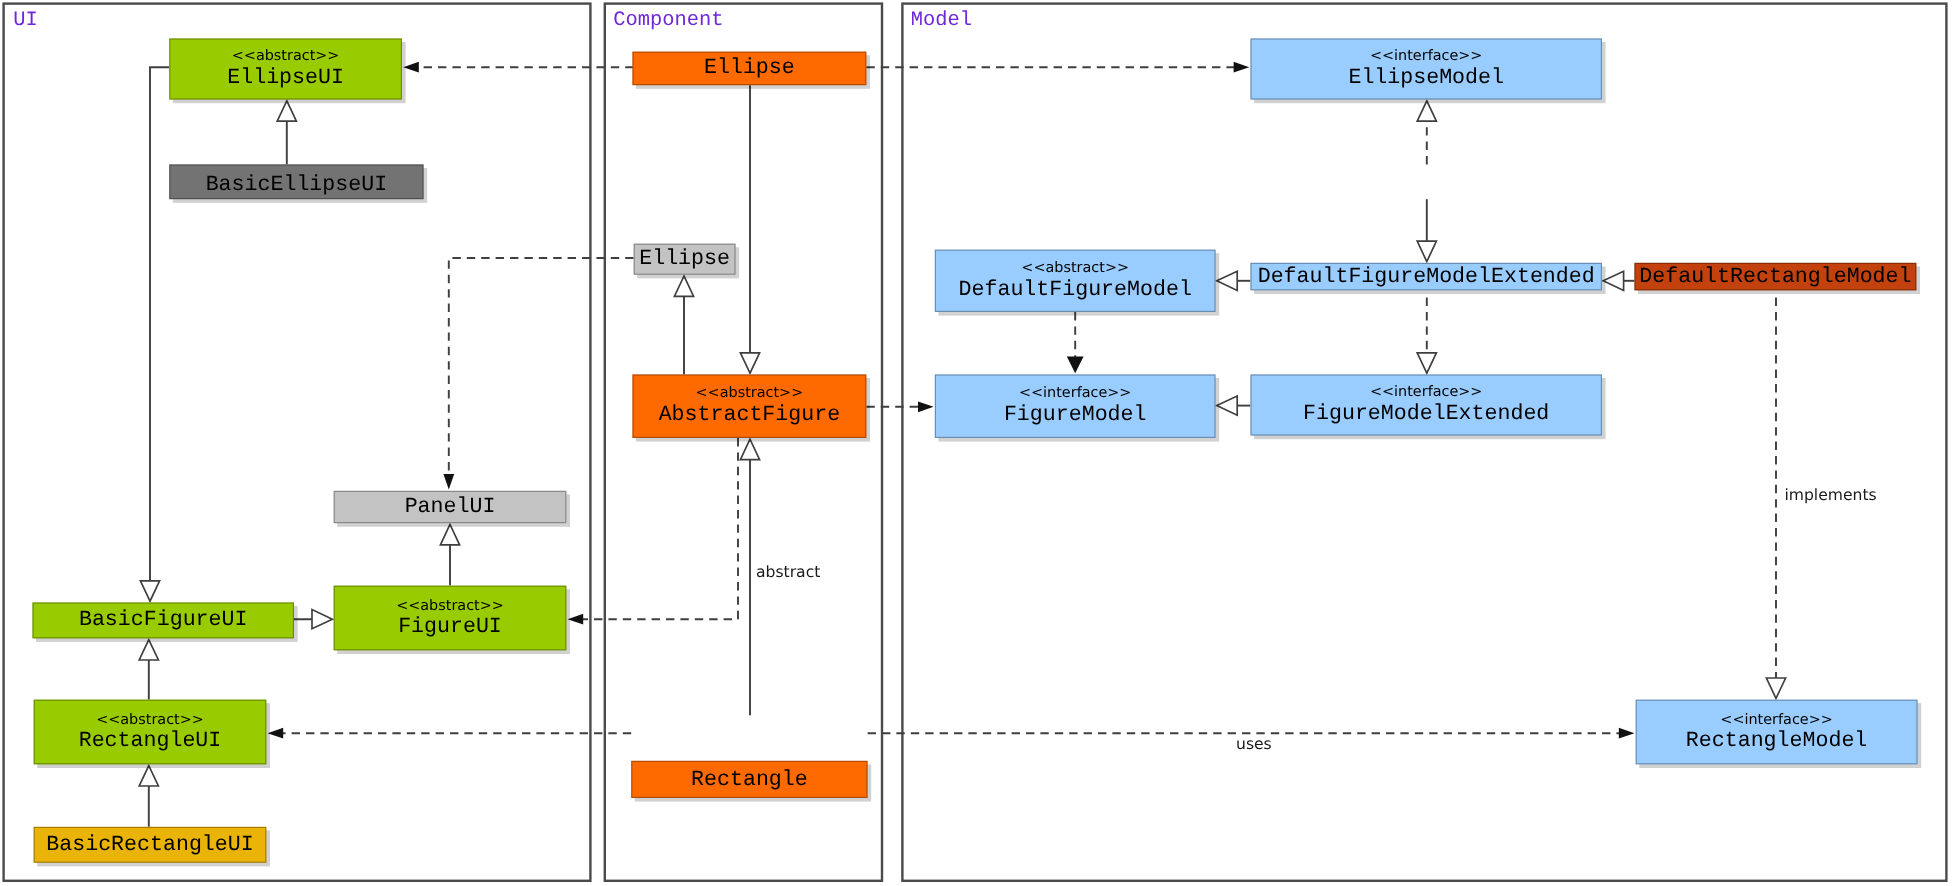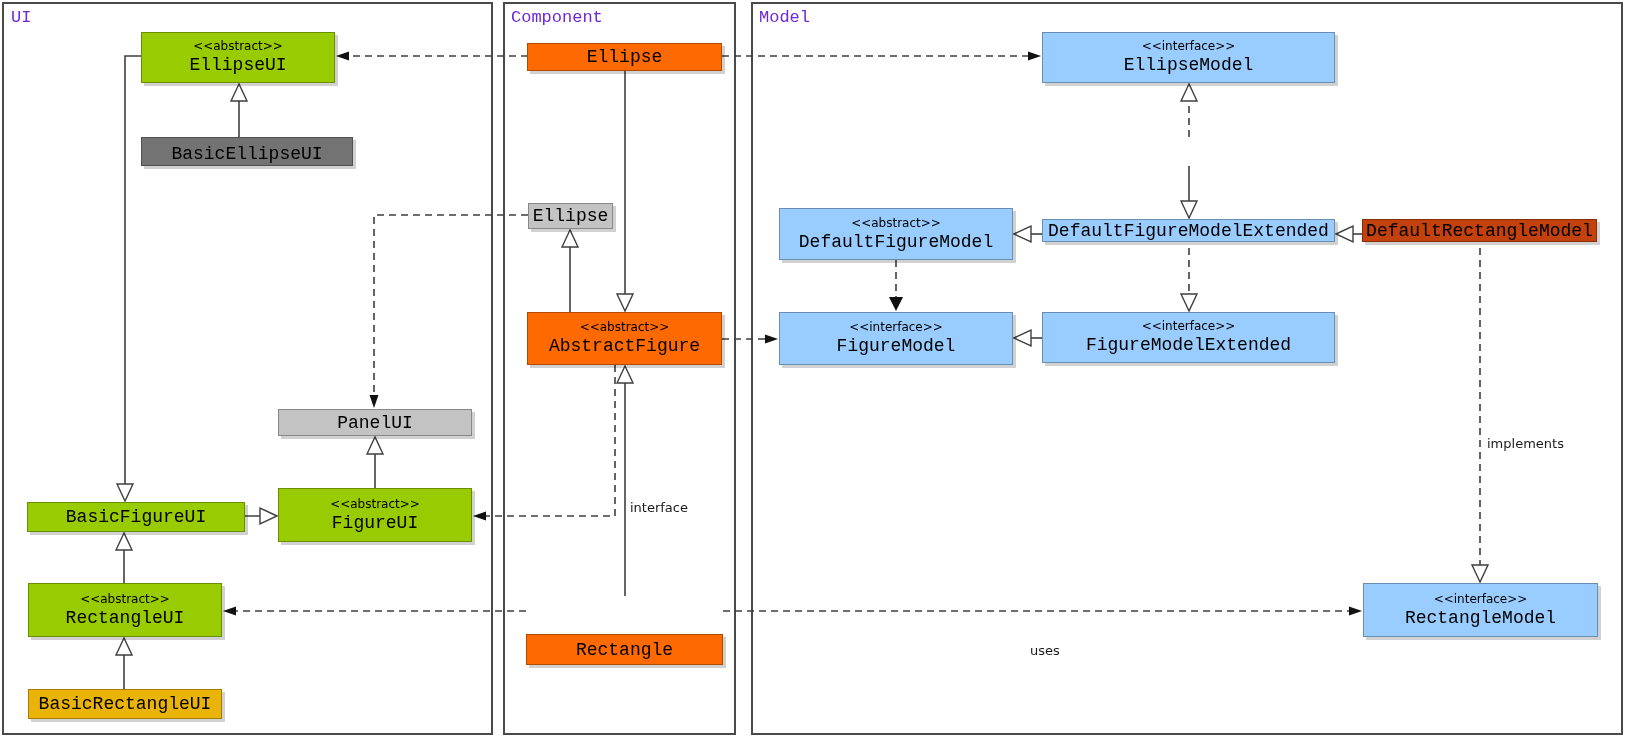--- a/index.html
+++ b/index.html
@@ -5,21 +5,21 @@
   html,body{margin:0;padding:0;background:#ffffff;}
   .canvas{position:relative;width:1627px;height:738px;background:#ffffff;
           font-family:"Liberation Mono",monospace;overflow:hidden;}
   .pkg{position:absolute;border:2px solid #4a4a4a;box-sizing:border-box;background:transparent;}
   .pkg-label{position:absolute;font-size:17px;color:#6d28d9;font-family:"Liberation Mono",monospace;}
   .cls{position:absolute;box-sizing:border-box;border:1px solid rgba(0,0,0,0.30);
        box-shadow:3px 3px 0 rgba(0,0,0,0.18);display:flex;flex-direction:column;
        align-items:center;justify-content:center;color:#000;}
   .cls .st{font-family:"DejaVu Sans",sans-serif;font-size:12px;line-height:15px;text-align:center;}
   .cls .nm{font-family:"Liberation Mono",monospace;font-size:18px;line-height:22px;white-space:nowrap;}
-  .edge-label{position:absolute;font-family:"DejaVu Sans",sans-serif;font-size:13px;color:#1a1a1a;margin-top:30px;}
+  .edge-label{position:absolute;font-family:"DejaVu Sans",sans-serif;font-size:13px;color:#1a1a1a;}
   svg.wires{position:absolute;left:0;top:0;pointer-events:none;}
   .wire{stroke:#3f3f3f;stroke-width:1.6;fill:none;}
   .dashed{stroke-dasharray:7,5;}
   .tri{fill:#ffffff;stroke:#3f3f3f;stroke-width:1.4;}
   .head{fill:#111111;stroke:none;}
 </style>
 </head>
 <body>
 
 <div class="canvas">
@@ -193,17 +193,17 @@
   </div>
   <div class="cls" style="left: 1042px; top: 312px; width: 293px; height: 51px; background-color: rgb(153, 204, 255);">
     <span class="st">&lt;&lt;interface&gt;&gt;</span>
     <span class="nm">FigureModelExtended</span>
   </div>
   <div class="cls" style="left: 1363px; top: 583px; width: 235px; height: 54px; background-color: rgb(153, 204, 255);">
     <span class="st">&lt;&lt;interface&gt;&gt;</span>
     <span class="nm">RectangleModel</span>
   </div>
 
-  <div class="edge-label" style="left:630px;top:470px;">interface</div>
+  <div class="edge-label" style="left:630px;top:470px;">abstract</div>
   <div class="edge-label" style="left:1487px;top:406px;">implements</div>
   <div class="edge-label" style="left:1030px;top:613px;">uses</div>
 
 </div>
 
 </body></html>

